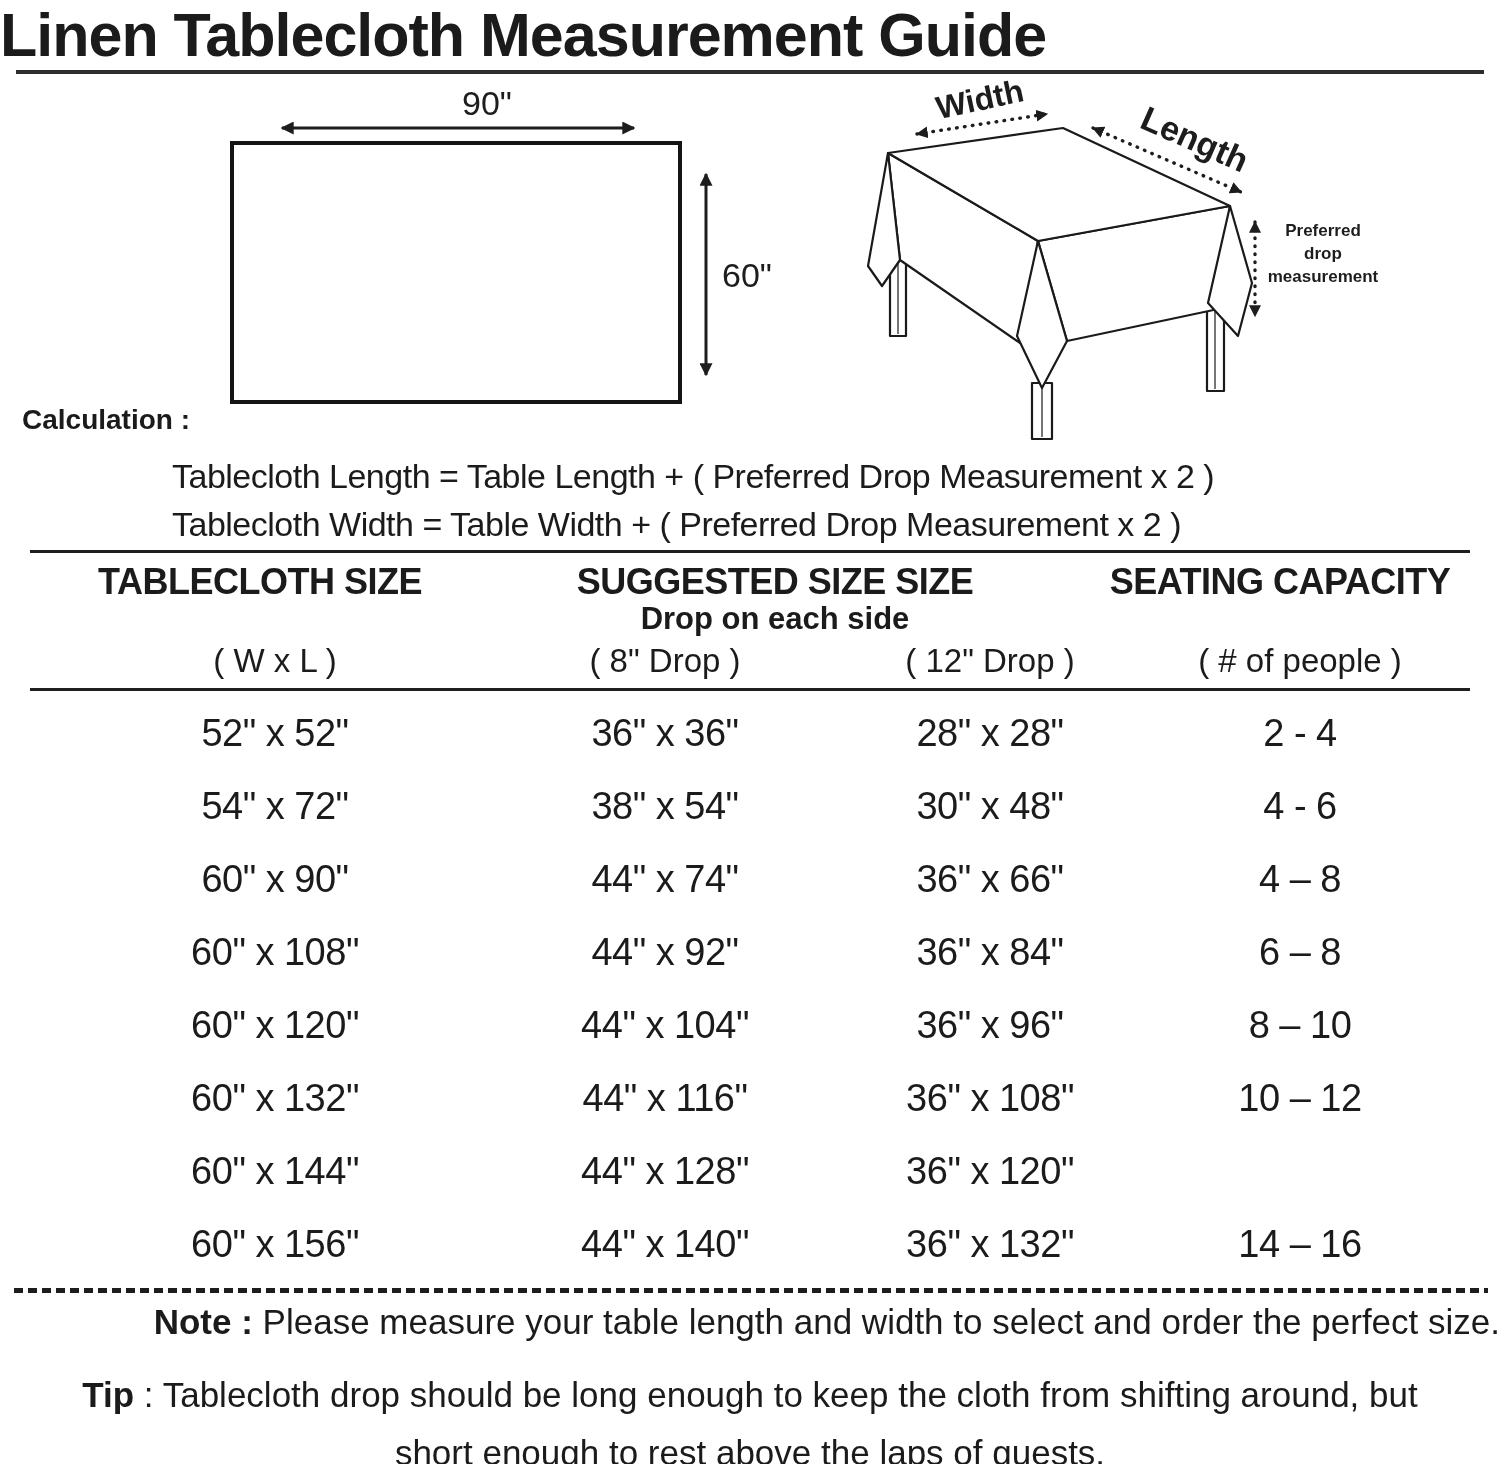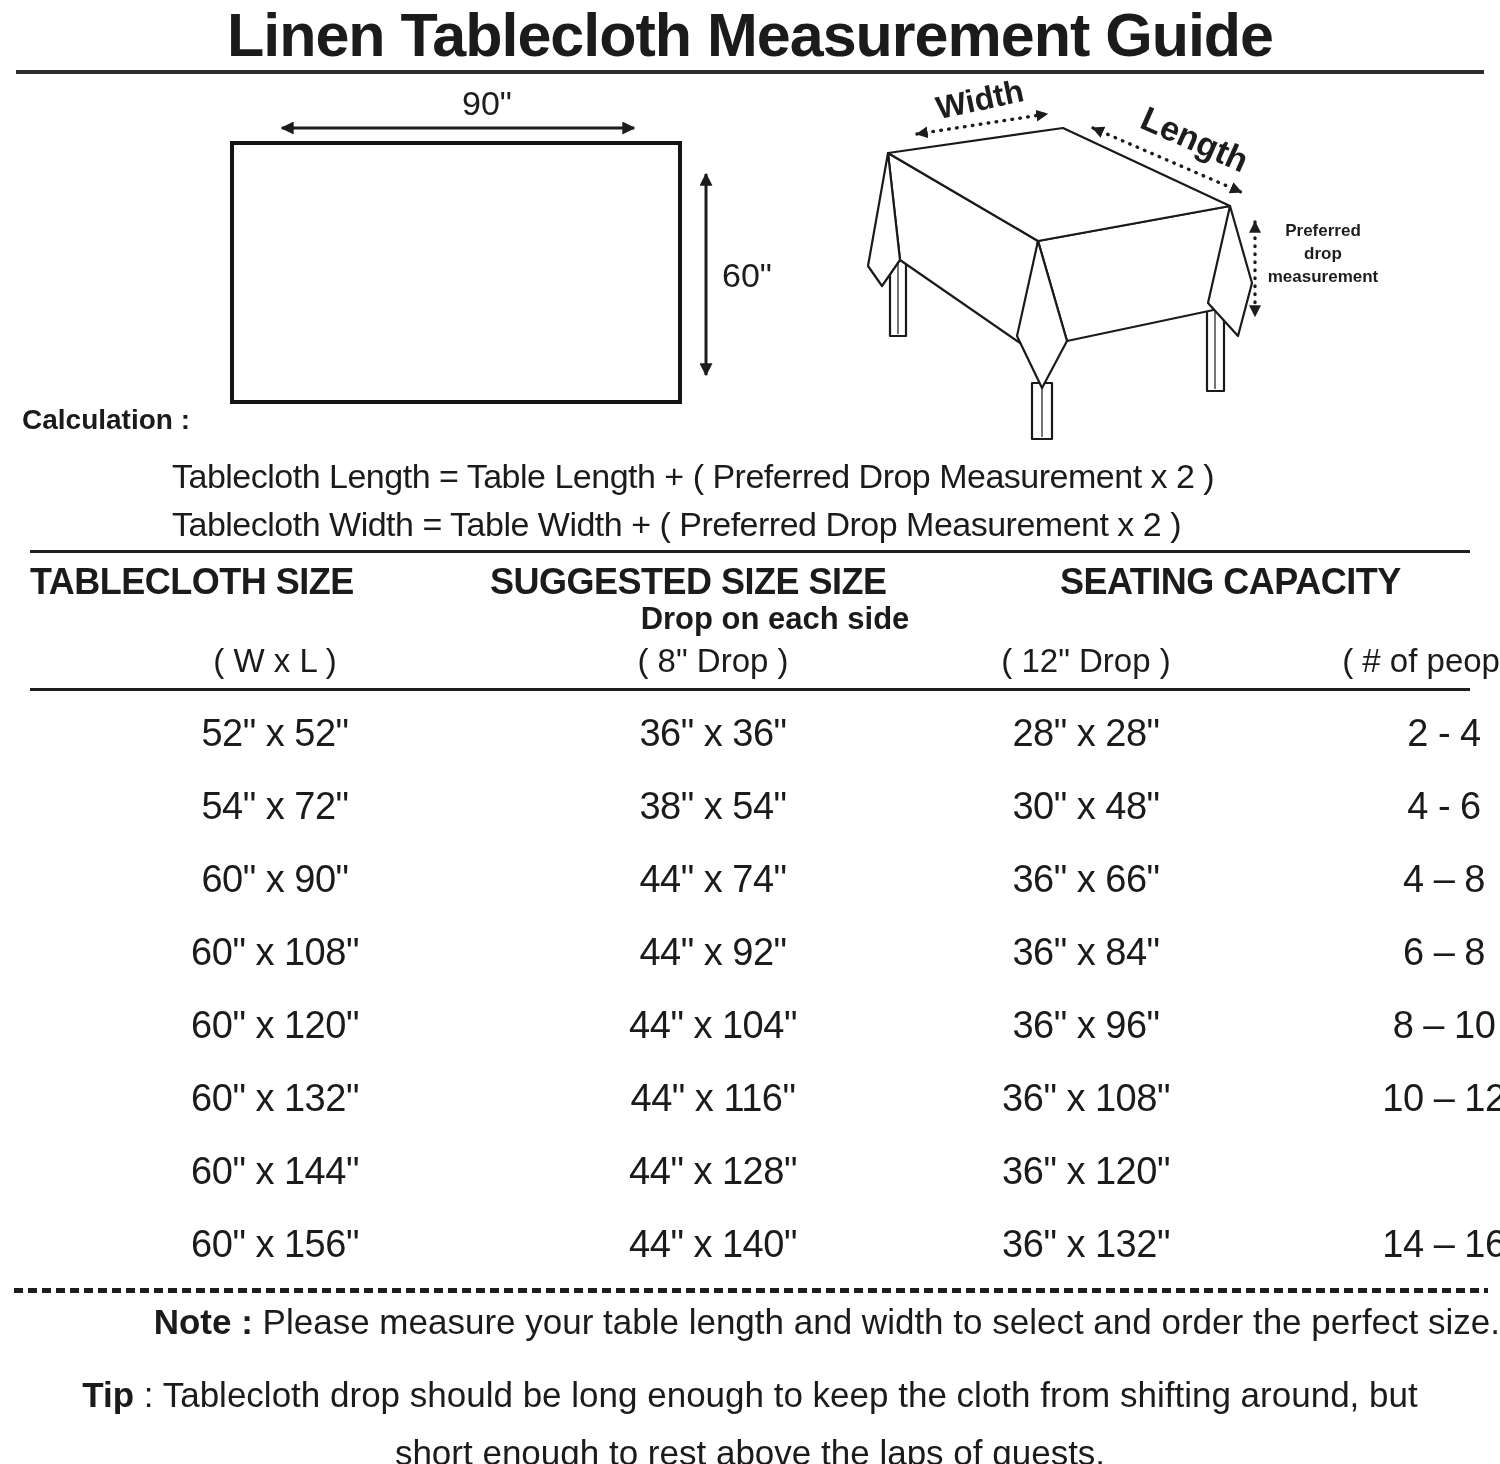--- a/index.html
+++ b/index.html
@@ -4,40 +4,40 @@
 <style>
   * { margin:0; padding:0; box-sizing:border-box; }
   html,body { background:#ffffff; }
   .page {
     position:relative; width:1500px; height:1464px;
     background:#ffffff; color:#1b1b1b;
     font-family:"Liberation Sans", sans-serif; overflow:hidden;
   }
   .abs { position:absolute; }
   .page-title {
-    left:0; top:0; width:100%; text-align:center;
+    left:0; top:0; width:100%; 
     font-size:61px; font-weight:bold; letter-spacing:-1px;
   }
   .title-rule { left:16px; top:70px; width:1468px; height:4px; background:#2d2d2d; }
   .calc-heading { left:22px; top:404px; font-size:28px; font-weight:bold; }
   .formula { left:172px; font-size:34px; font-weight:normal; letter-spacing:-0.5px; }
   .formula.f1 { top:457px; }
   .formula.f2 { top:505px; }
   .rule { background:#1f1f1f; height:3px; left:30px; width:1440px; }
   .rule.r1 { top:550px; }
   .rule.r2 { top:688px; }
   .hdr-grid {
     left:30px; top:561px; width:1470px; display:grid;
     grid-template-columns:460px 570px 440px;
     font-size:36px; font-weight:bold; letter-spacing:-0.5px;
   }
-  .hdr-grid > div { }
+  .hdr-grid > div { text-align:center; }
   .drop-note { left:475px; top:601px; width:600px; text-align:center; font-size:31px;font-weight:bold; }
   .sub-grid, .row-grid {
-    display:grid; grid-template-columns:430px 350px 300px 320px;gap:48px;
+    display:grid; grid-template-columns:430px 350px 300px 320px;
   }
   .sub-grid { left:60px; top:642px; width:1400px; font-size:33px; }
   .sub-grid > div { text-align:center; }
   .rows-block { left:60px; top:697px; width:1400px; }
   .row-grid { width:1400px; height:73px; font-size:38px; letter-spacing:-0.5px; }
   .row-grid > div { text-align:center; line-height:73px; }
   .dashed-rule {
     left:14px; top:1288px; width:1474px; height:5px;
     background:repeating-linear-gradient(90deg,#1d1d1d 0 9px,transparent 9px 14px);
   }

